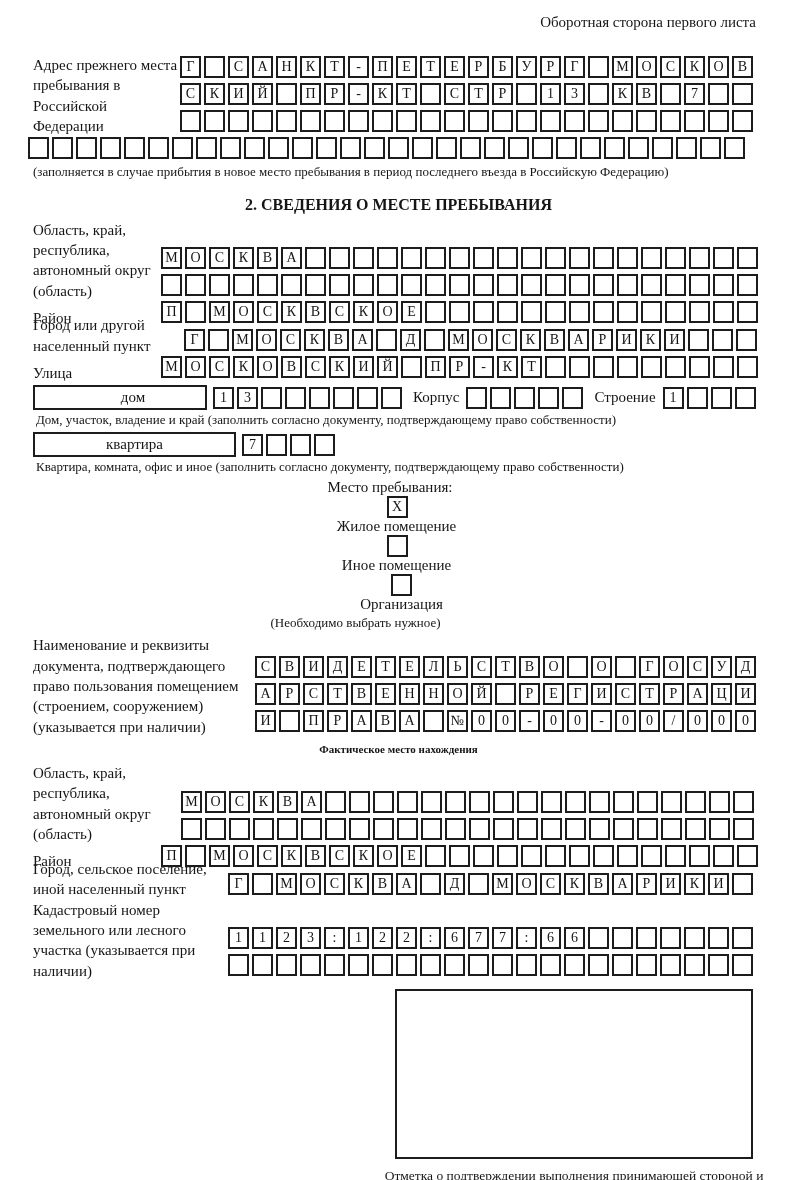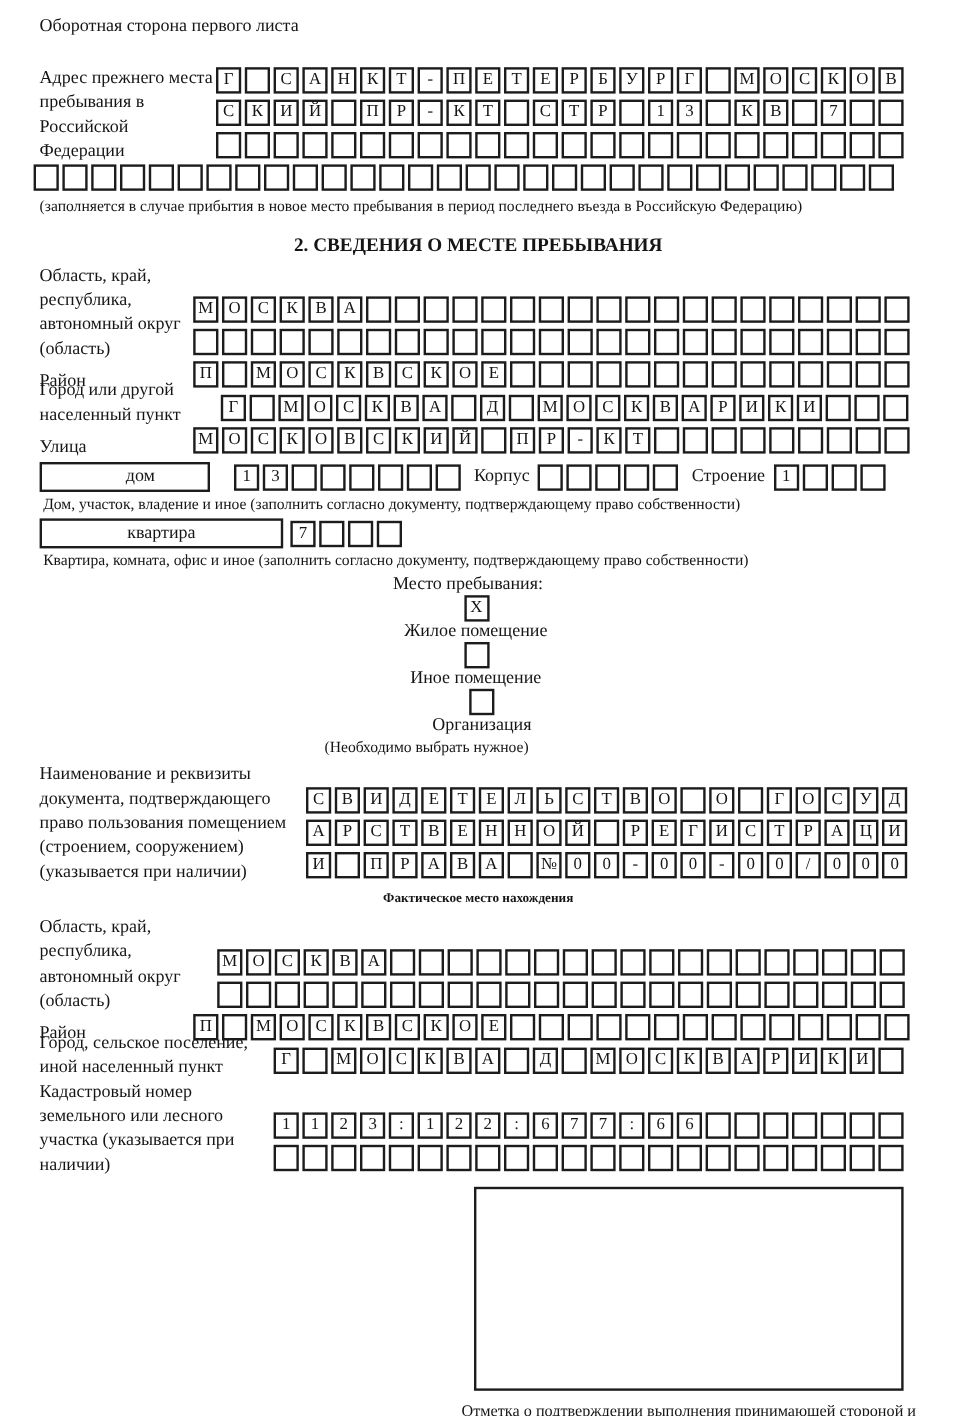--- a/index.html
+++ b/index.html
@@ -4,21 +4,21 @@
 <style>
   * { margin:0; padding:0; box-sizing:border-box; }
   html,body { background:#ffffff; }
   body {
     width:800px; height:1180px; overflow:hidden;
     font-family:"Liberation Serif", serif;
     color:#151515;
   }
   .page { position:relative; width:800px; height:1180px; padding:14px 36px 0 33px; overflow:hidden; }
 
-  .top-note { font-size:15px; padding-right:8px; margin-bottom:24px; }
+  .top-note { text-align:right; font-size:15px; padding-right:8px; margin-bottom:24px; }
 
   .row { display:flex; align-items:flex-end; }
   .label { font-size:15px; line-height:1.36; flex:0 0 auto; }
 
   
   .lbl-address  { width:147px; }
   .lbl-region1  { width:128px; }
   .lbl-district { width:128px; }
   .lbl-city1    { width:151px; }
   .lbl-street   { width:128px; }
@@ -41,21 +41,21 @@
   .sub-title { text-align:center; font-size:11px; font-weight:bold; margin:6px 0 8px 0; }
 
   .fixed-h34 { height:28px; overflow:visible; }
 
   .widebox {
     border:2px solid #1c1c1c; height:25px; flex:0 0 auto;
     display:flex; align-items:center; justify-content:center;
     font-size:15px; background:#fff;
   }
   .house-row { margin-top:2px; margin-bottom:2px; align-items:center; }
-  .box-dom { width:142px; margin-right:20px;padding-left:26px; }
+  .box-dom { width:174px; margin-right:6px;padding-left:26px; }
   .box-kv  { width:203px; margin-right:6px; }
   .inline-lbl { font-size:15px; line-height:25px; flex:0 0 auto; }
   .ml8 { margin-left:8px; margin-right:7px; }
 
   .small-note { font-size:13px; margin:1px 0 4px 3px; }
 
   .stay-row { margin-top:3px; align-items:center;flex-direction:column; }
   .stay-label { width:142px; font-size:15px; }
   .stay-opt { font-size:15px; margin:0 12px 0 8px; }
   .stay-note { font-size:13px; margin:2px 0 4px 210px; width:225px; text-align:center; }
@@ -375,21 +375,21 @@
         <span class="cell"></span>
       </div>
     <div class="inline-lbl ml8">Строение</div>
     <div class="cellrow" style="margin-bottom:0">
         <span class="cell">1</span>
         <span class="cell"></span>
         <span class="cell"></span>
         <span class="cell"></span>
       </div>
   </div>
-  <div class="small-note">Дом, участок, владение и иное (заполнить согласно документу, подтверждающему право собственности)</div>
+  <div class="small-note">Дом, участок, владение и край (заполнить согласно документу, подтверждающему право собственности)</div>
 
   <div class="row house-row">
     <div class="widebox box-kv">квартира</div>
     <div class="cellrow" style="margin-bottom:0">
         <span class="cell">7</span>
         <span class="cell"></span>
         <span class="cell"></span>
         <span class="cell"></span>
       </div>
   </div>

